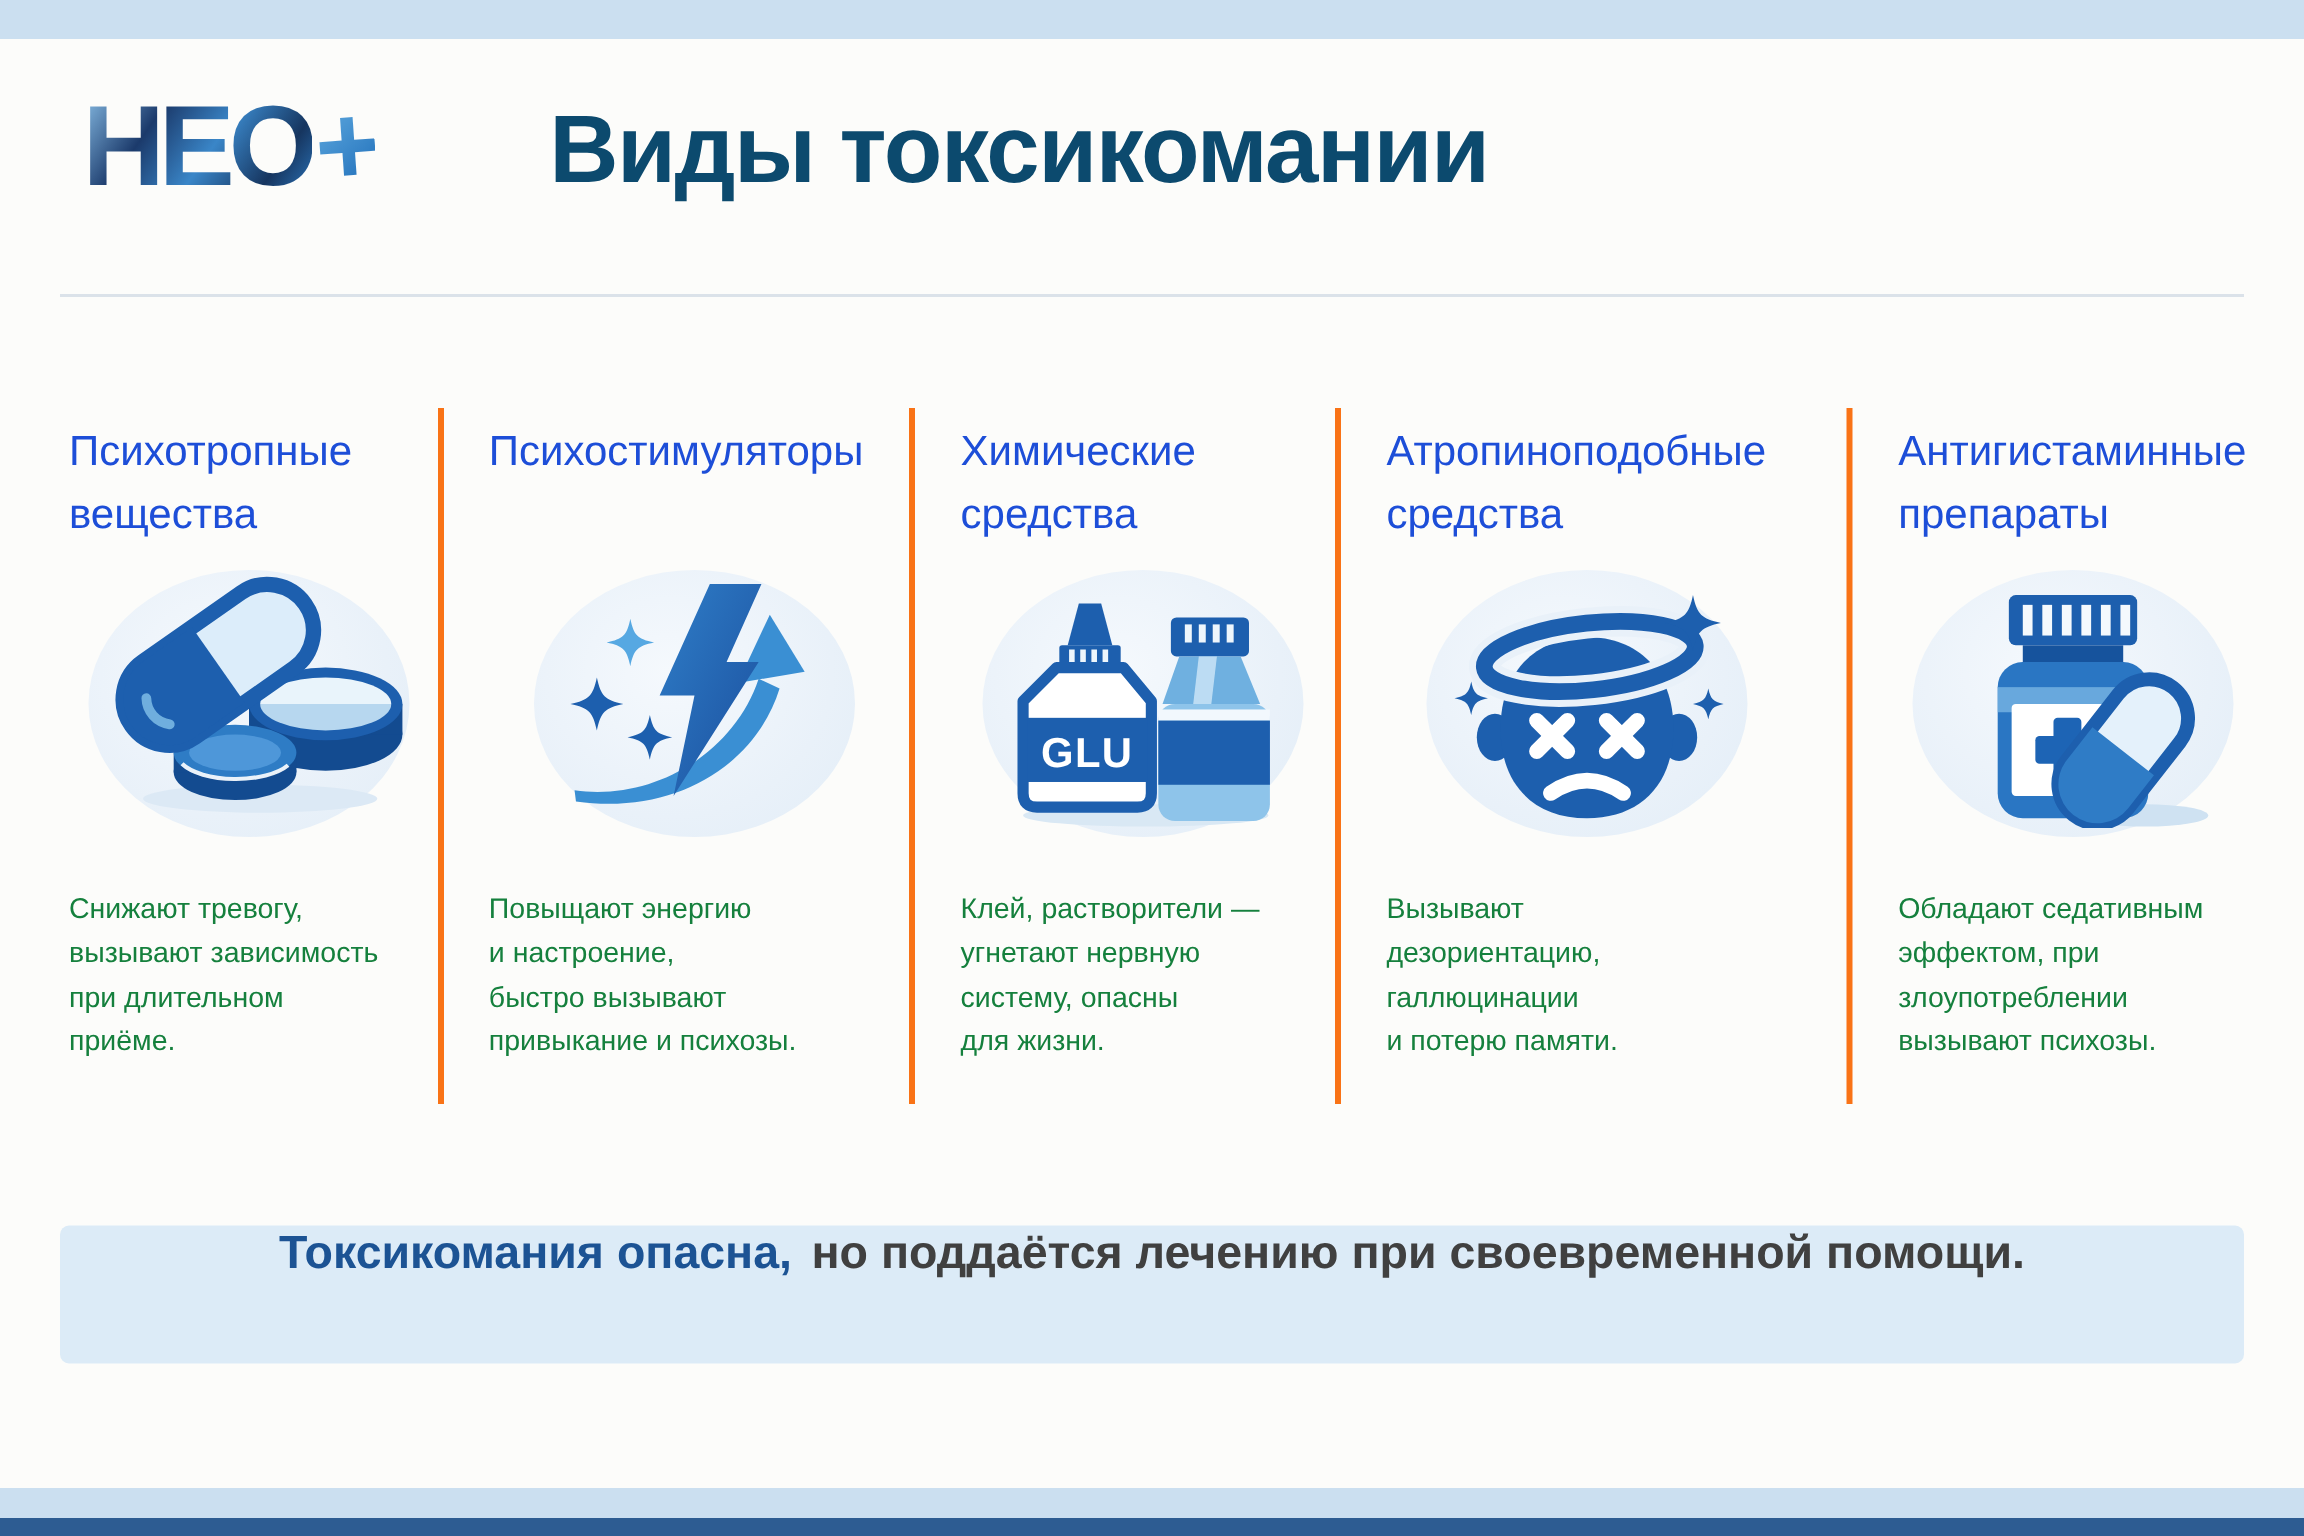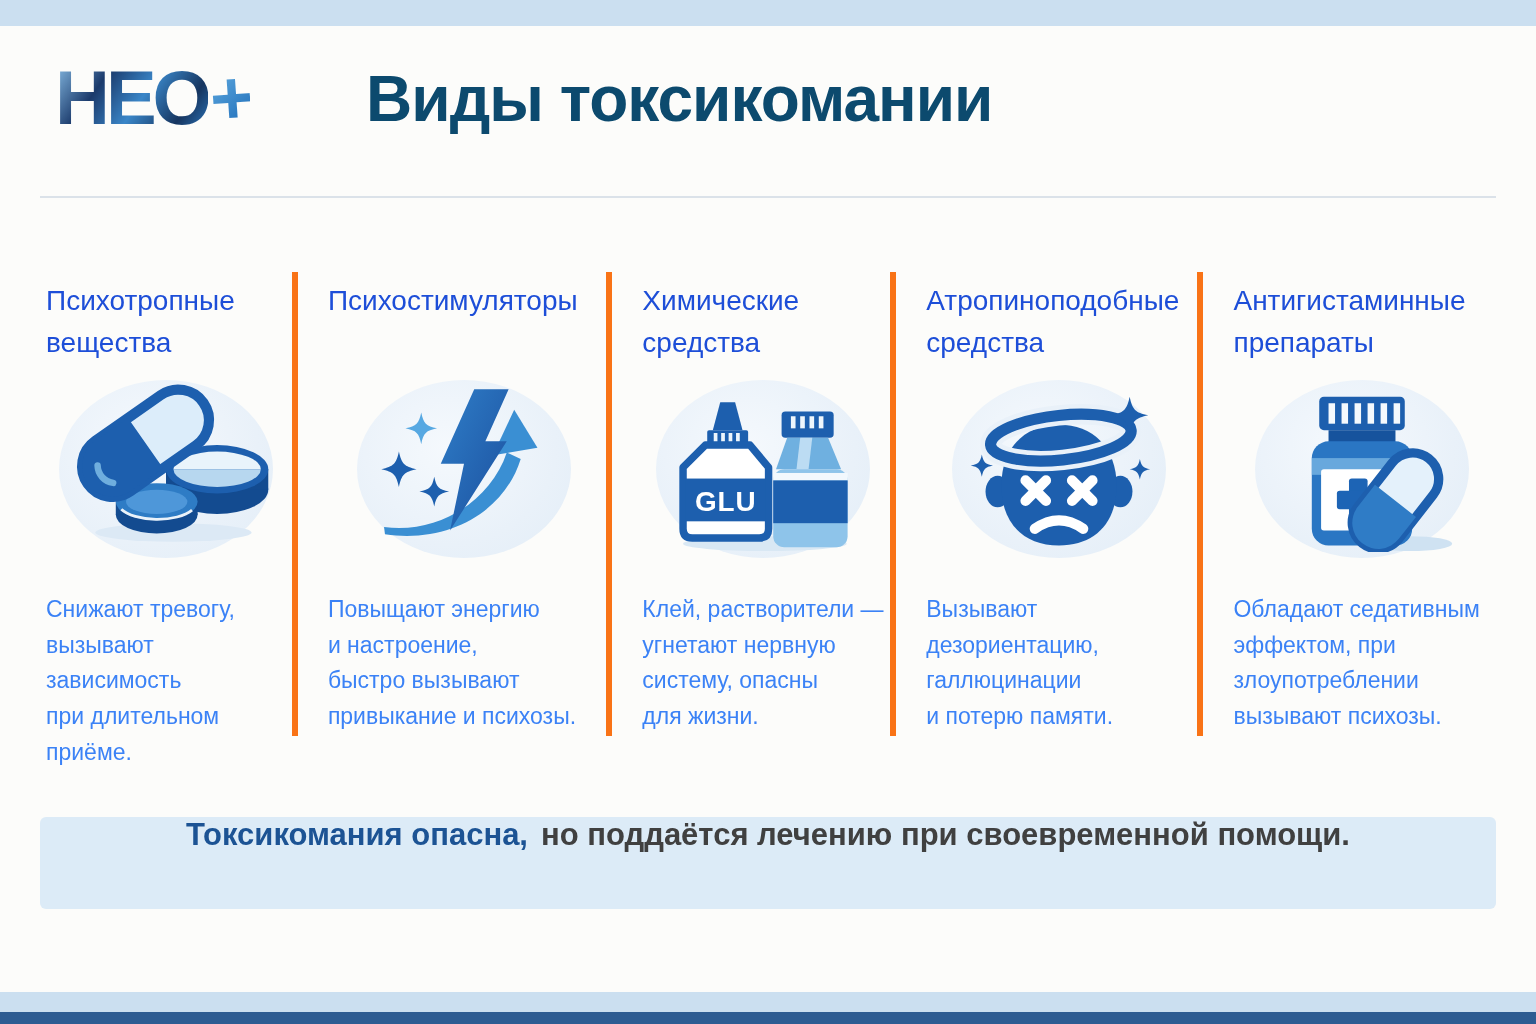--- a/index.html
+++ b/index.html
@@ -53,41 +53,41 @@
   .header-divider {
     position:absolute; top:196px; left:40px; right:40px;
     border-top:2px solid #dbe2e9;
   }
   .columns {
     position:absolute; top:272px; left:40px; right:40px; height:464px;
     display:flex;
   }
   .col { padding:8px 6px 0 30px; }
   .col:first-child { padding-left:6px; }
-  .col + .col { border-left:6px solid #f97316; }
+  .col + .col { border-left:4px solid #f97316; }
   .col-1 { flex:0 0 17.3%; }
   .col-2 { flex:0 0 21.6%; }
   .col-3 { flex:0 0 19.5%; }
   .col-4 { flex:0 0 21.1%; }
-  .col-5 { flex:1; }
+  .col-5 { flex:1;margin-left:34px; }
   .col-title {
     font-size:28px; font-weight:400; color:#1d4ed8;
     line-height:1.5; min-height:92px;
     white-space:pre-line;
   }
   .icon-ellipse {
     width:214px; height:178px; border-radius:50%;
     margin:8px auto 0;
     background:radial-gradient(ellipse at 42% 38%, #f5f9fd 0%, #e9f1f9 62%, #e2edf7 100%);
     display:flex; align-items:flex-start; justify-content:center;
   }
   .icon-ellipse svg { width:206px; height:172px; }
   .col-desc {
     margin-top:34px;
-    font-size:23px; color:#3b82f6; line-height:1.55;
+    font-size:19px; color:#15803d; line-height:1.55;
     white-space:pre-line;
   }
   .banner {
     position:absolute; top:817px; left:40px; right:40px; height:92px;
     background:#dcebf7; border-radius:6px;
     display:flex; align-items:flex-start; justify-content:center;
     font-size:31px; font-weight:700; white-space:nowrap;
   }
   .banner-highlight { color:#1c5394; }
   .banner-rest { color:#404040; margin-left:13px; }

